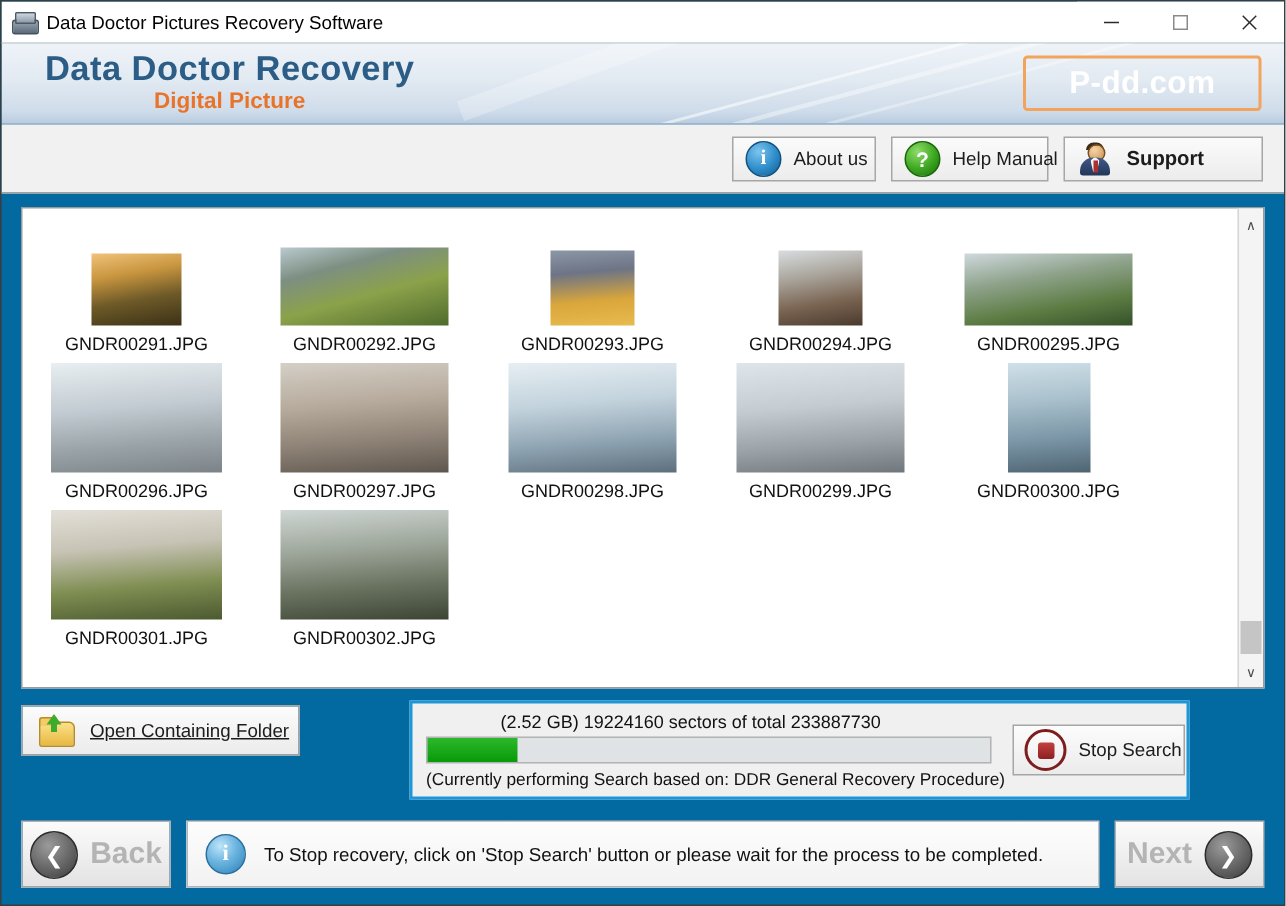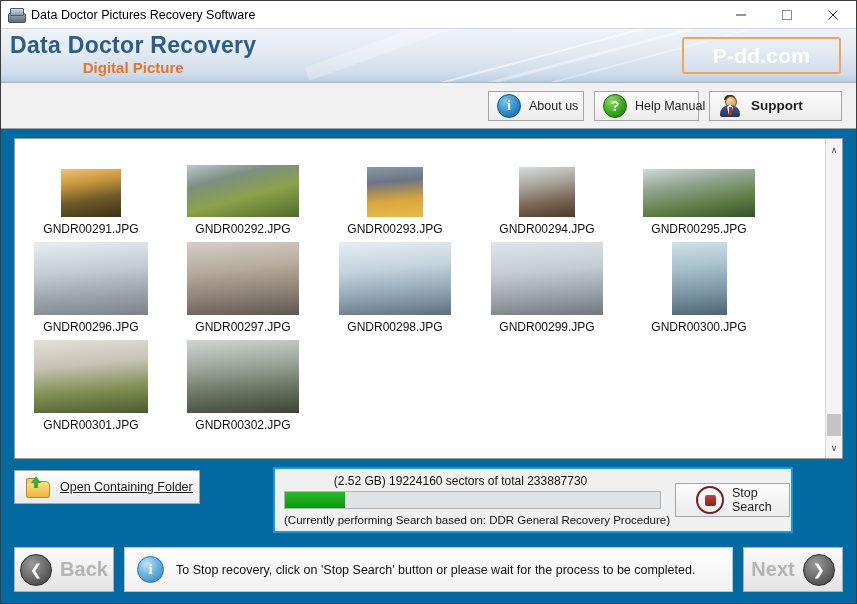--- a/index.html
+++ b/index.html
@@ -78,21 +78,21 @@
     background: rgba(255,255,255,0.55);
     transform: rotate(-15deg);
     pointer-events: none;
   }
   .header .s1 { width: 420px; height: 2px; left: 390px; top: 10px; }
   .header .s2 { width: 360px; height: 3px; left: 430px; top: 20px; background: rgba(255,255,255,0.4); }
   .header .s3 { width: 300px; height: 2px; left: 470px; top: 34px; background: rgba(255,255,255,0.35); }
   .header .s4 { width: 200px; height: 14px; left: 300px; top: 4px; background: rgba(255,255,255,0.25); transform: rotate(-20deg); }
   .brand {
     position: absolute;
-    left: 9px; top: 2px;
+    left: 29px; top: 2px;
   }
   .brand-main {
     font-size: 23px;
     font-weight: bold;
     color: #2b5d86;
     letter-spacing: 0.3px;
     line-height: 28px;
   }
   .brand-sub {
     font-size: 15px;
@@ -366,21 +366,21 @@
     white-space: nowrap;
   }
   .stop-btn {
     width: 115px; height: 34px;
     box-sizing: border-box;
     border: 1px solid #a6a6a6;
     background: linear-gradient(#fcfcfc, #ebebeb);
     display: flex;
     align-items: center;
     margin-left: 8px;
-    padding-left: 20px;
+    padding-left: 7px;
   }
   .ico-stop {
     width: 24px; height: 24px; border-radius: 50%;
     border: 2px solid #7e1d1d;
     background: linear-gradient(#fdfdfd, #ececec);
     display: flex; align-items: center; justify-content: center;
     flex: none;
   }
   .ico-stop i {
     display: block;

